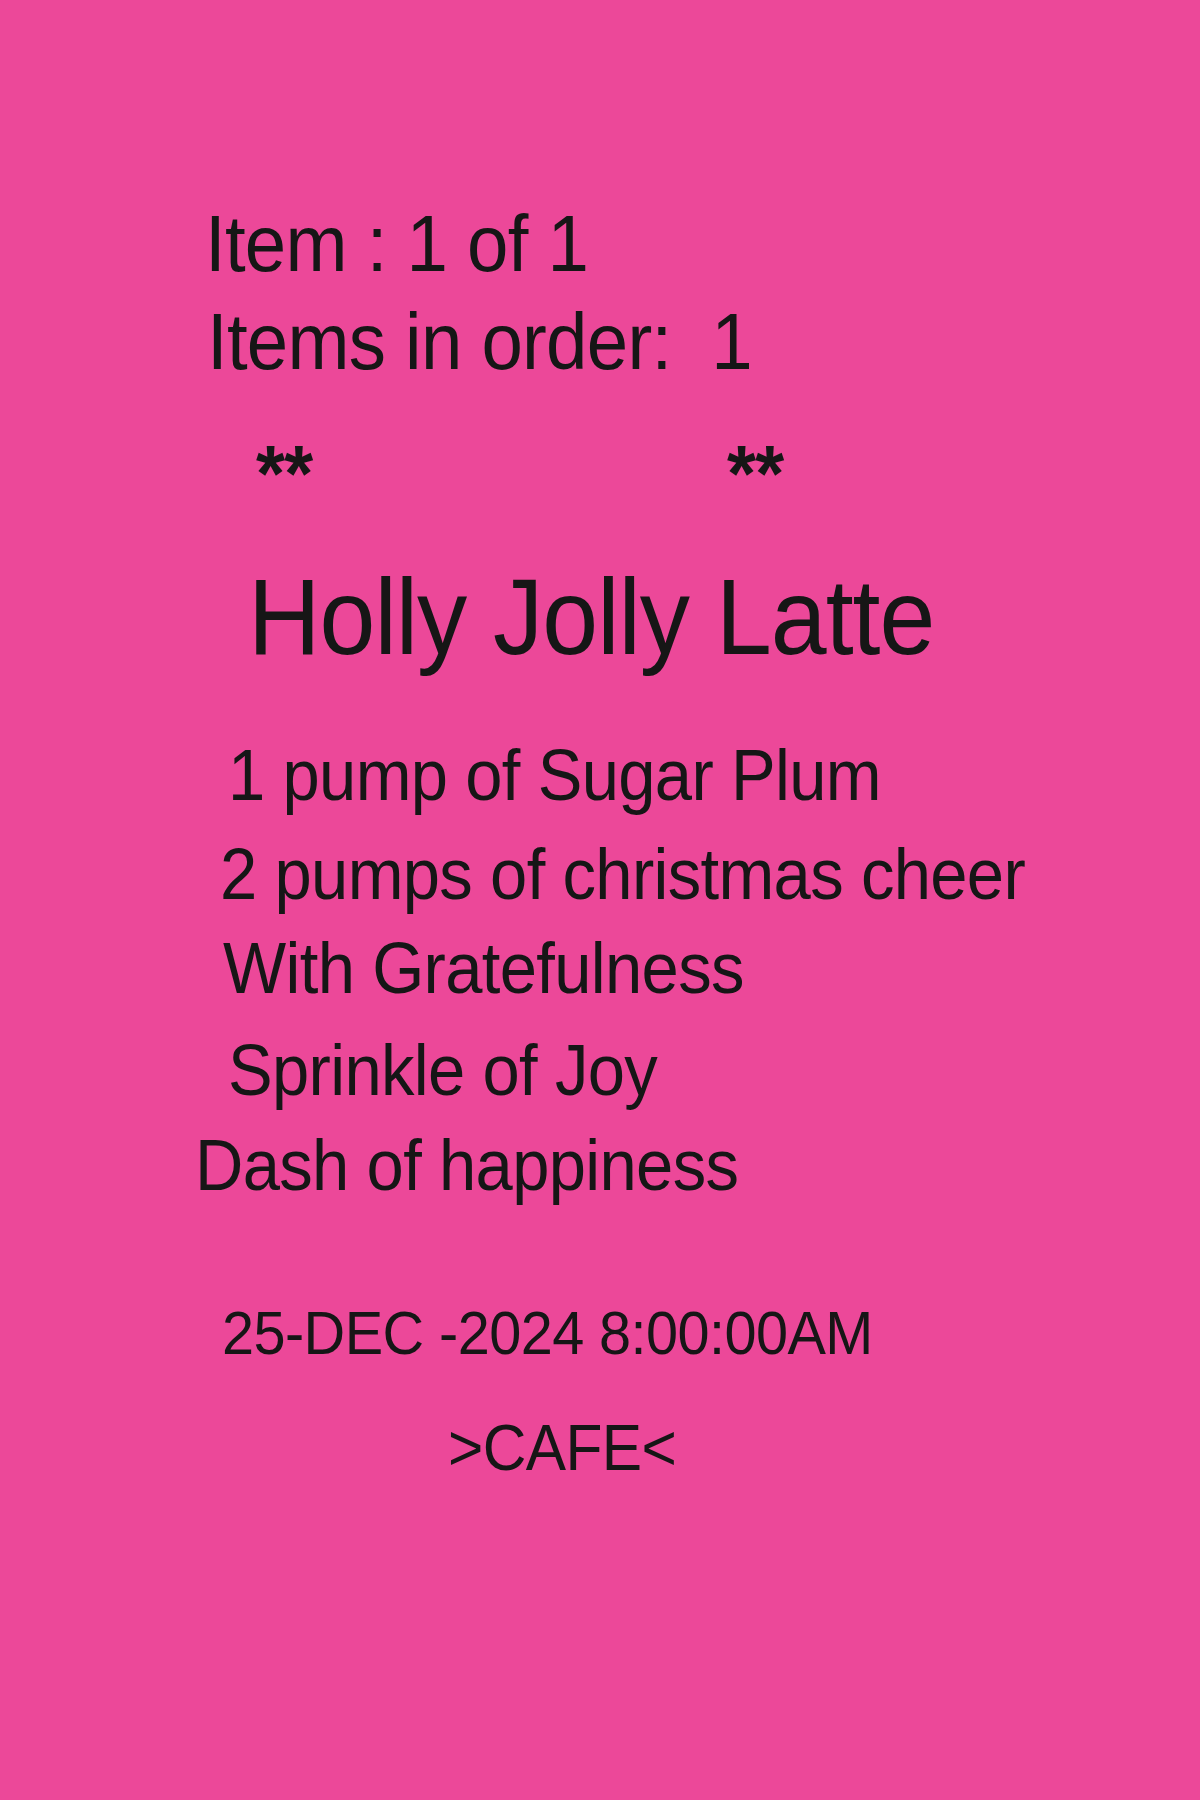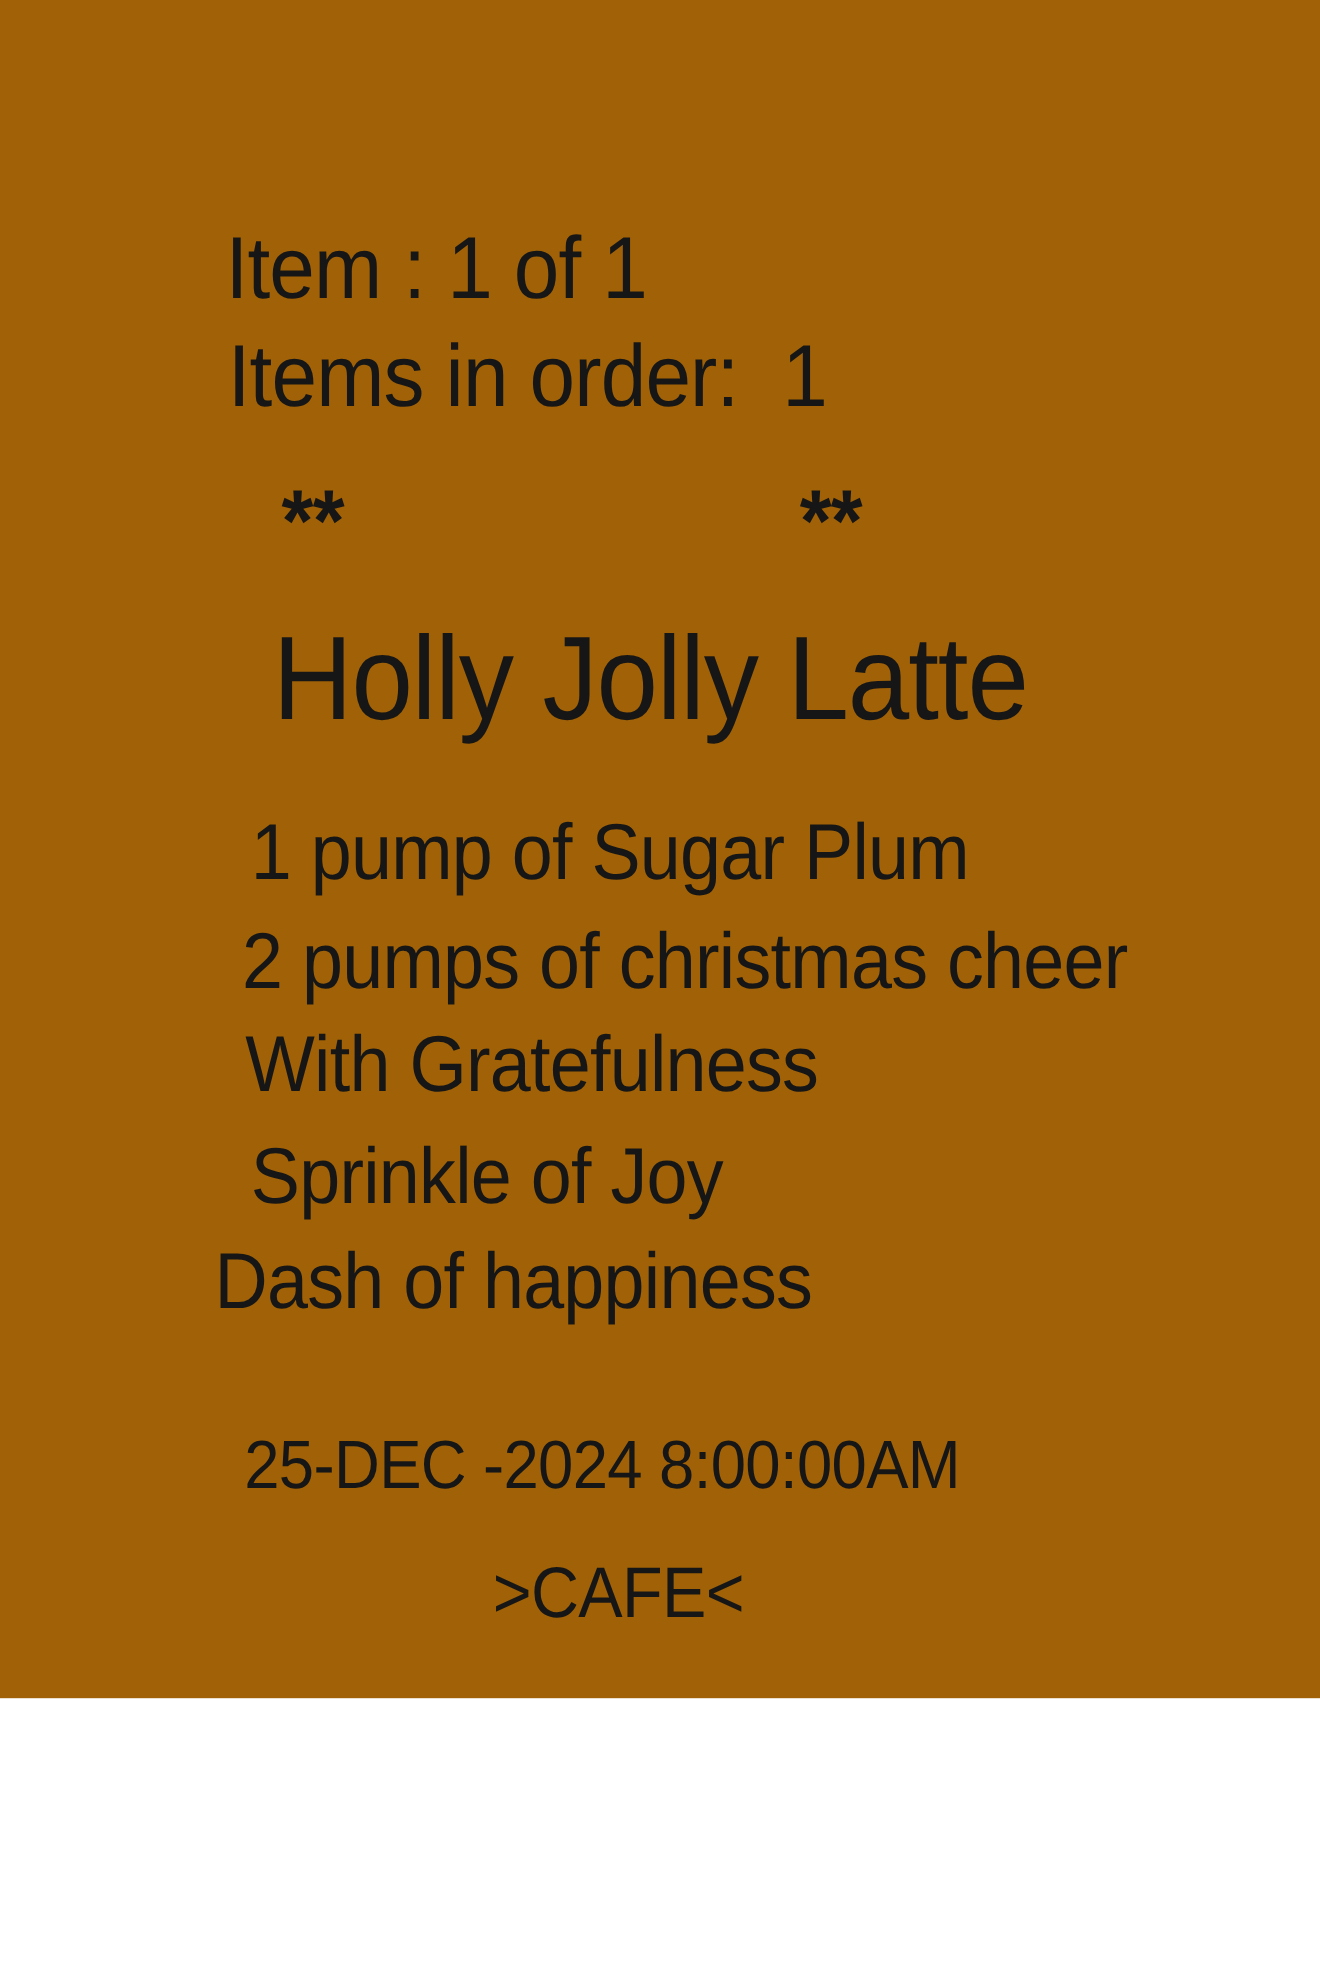--- a/index.html
+++ b/index.html
@@ -3,22 +3,22 @@
 <meta charset="utf-8">
 <style>
   html, body {
     margin: 0;
     padding: 0;
     background: #ffffff;
   }
   .receipt-canvas {
     position: relative;
     width: 1200px;
-    height: 1544px;
-    background: #a16207;
+    height: 1800px;
+    background: #ec4899;
     overflow: hidden;
     font-family: "Liberation Sans", sans-serif;
     color: #161616;
     text-decoration: underline;
   }
   .line {
     position: absolute;
     line-height: 1;
     white-space: pre;
     transform: scaleX(0.93);

